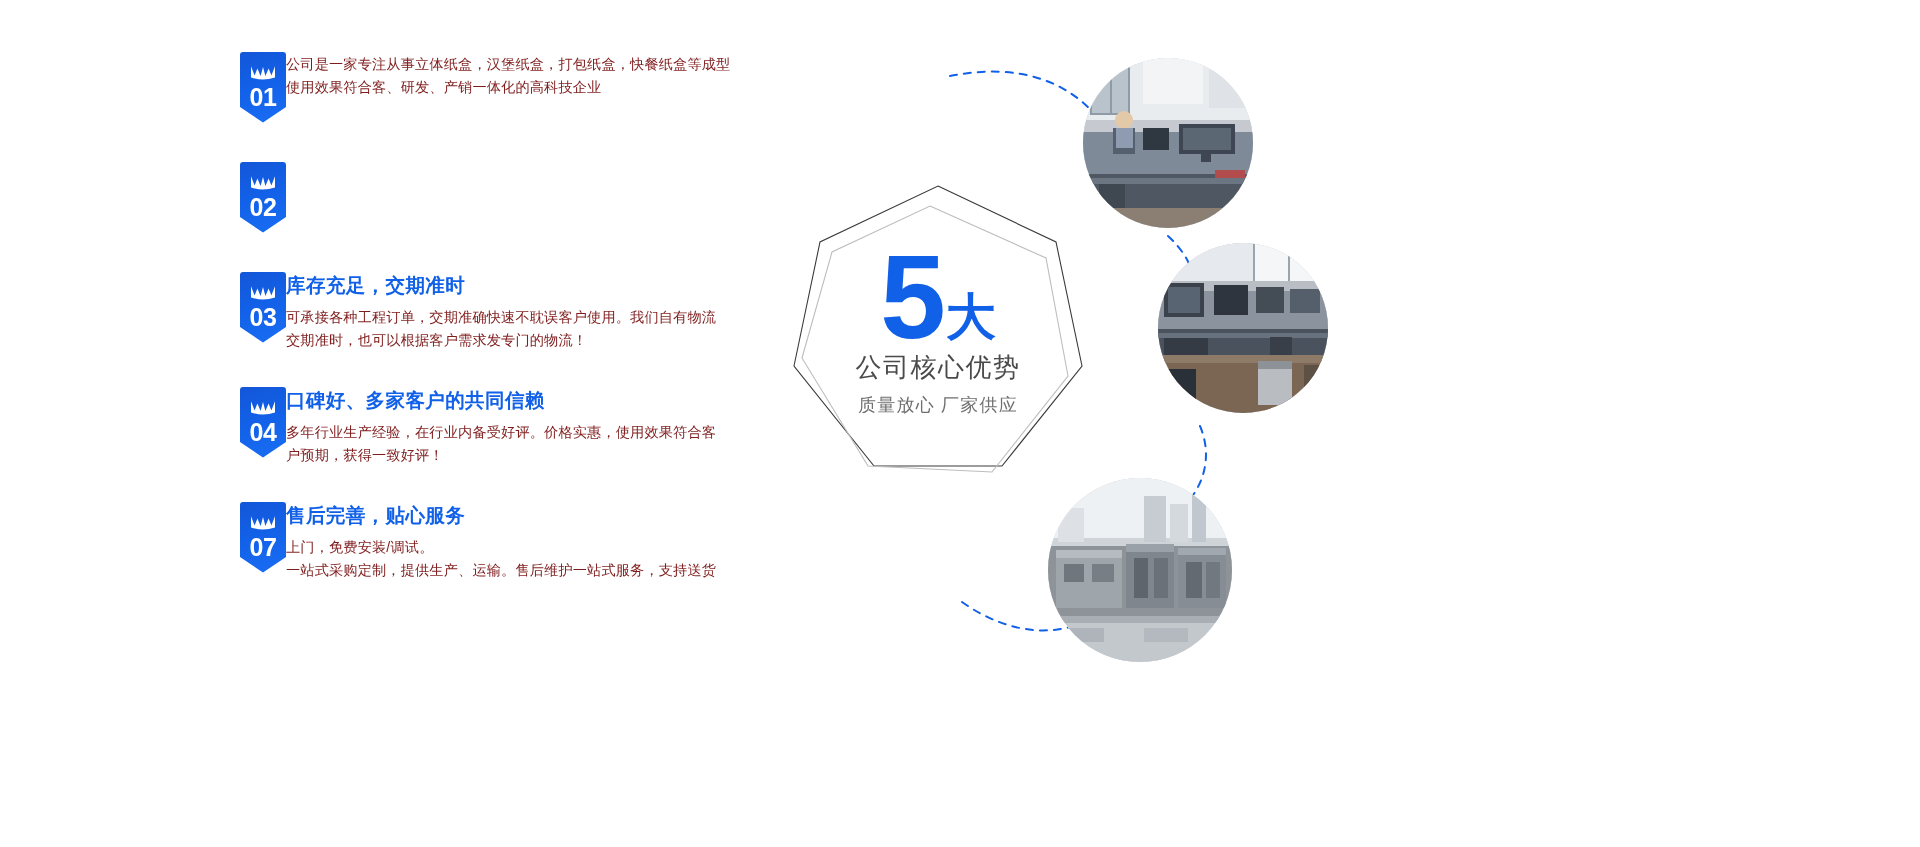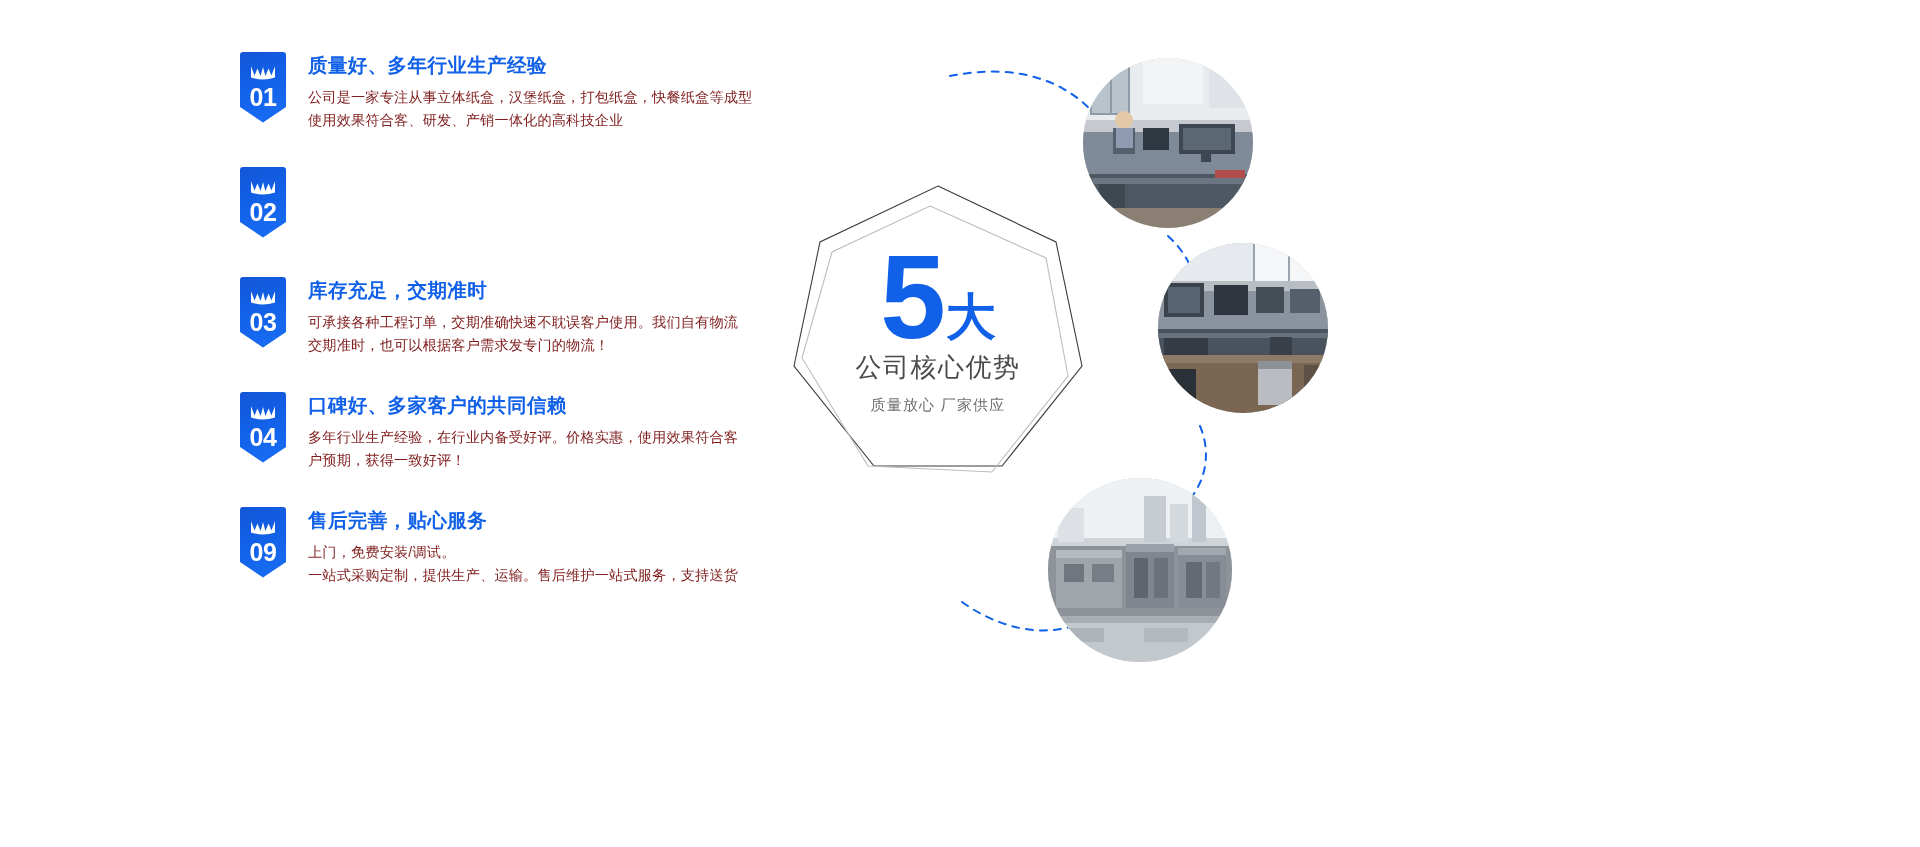--- a/index.html
+++ b/index.html
@@ -26,21 +26,20 @@
     display: flex;
     align-items: flex-start;
     margin-bottom: 36px;
   }
   .adv-badge {
     position: relative;
     flex: 0 0 auto;
     width: 46px; height: 74px;
     background: linear-gradient(160deg, #1356d8 0%, #1261e8 45%, #1a6ff5 100%);
     border-radius: 3px 3px 0 0;
-    margin-right: 22px;
     display: flex;
     flex-direction: column;
     align-items: center;
     overflow: hidden;
   }
   
   .adv-badge::after {
     content: "";
     position: absolute;
     left: 0; bottom: -1px;
@@ -123,21 +122,21 @@
   }
   .emblem-main {
     font-size: 26px;
     line-height: 32px;
     color: #4a4a4a;
     letter-spacing: 1.5px;
     margin-top: 2px;
     white-space: nowrap;
   }
   .emblem-sub {
-    font-size: 15px;
+    font-size: 18px;
     line-height: 20px;
     color: #6f6f6f;
     letter-spacing: 1.2px;
     margin-top: 12px;
     white-space: nowrap;
   }
 
   
   #connectors { position: absolute; left: 900px; top: 40px; }
 
@@ -163,21 +162,20 @@
     <div class="adv-item">
       <div class="adv-badge">
         <span class="crown-icon">
           <svg viewBox="0 0 26 16">
               <path d="M1 2.2 L4.6 11.6 L7.4 4.6 L10.6 11.9 L13 3.1 L15.4 11.9 L18.6 4.6 L21.4 11.6 L25 2.2 L25 13.4 Q13 17.6 1 13.4 Z" fill="#ffffff"></path>
             </svg>
         </span>
         <span class="adv-num">01</span>
       </div>
       <div class="adv-text">
-        <div class="adv-title">质量好、多年行业生产经验</div>
         <div class="adv-desc">
           <span class="ln">公司是一家专注从事立体纸盒，汉堡纸盒，打包纸盒，快餐纸盒等成型</span>
           <span class="ln">使用效果符合客、研发、产销一体化的高科技企业</span>
         </div>
       </div>
     </div>
 
     <div class="adv-item">
       <div class="adv-badge">
         <span class="crown-icon">
@@ -225,21 +223,21 @@
       </div>
     </div>
 
     <div class="adv-item">
       <div class="adv-badge">
         <span class="crown-icon">
           <svg viewBox="0 0 26 16">
               <path d="M1 2.2 L4.6 11.6 L7.4 4.6 L10.6 11.9 L13 3.1 L15.4 11.9 L18.6 4.6 L21.4 11.6 L25 2.2 L25 13.4 Q13 17.6 1 13.4 Z" fill="#ffffff"></path>
             </svg>
         </span>
-        <span class="adv-num">09</span>
+        <span class="adv-num">07</span>
       </div>
       <div class="adv-text">
         <div class="adv-title">售后完善，贴心服务</div>
         <div class="adv-desc">
           <span class="ln">上门，免费安装/调试。</span>
           <span class="ln">一站式采购定制，提供生产、运输。售后维护一站式服务，支持送货</span>
         </div>
       </div>
     </div>
 

